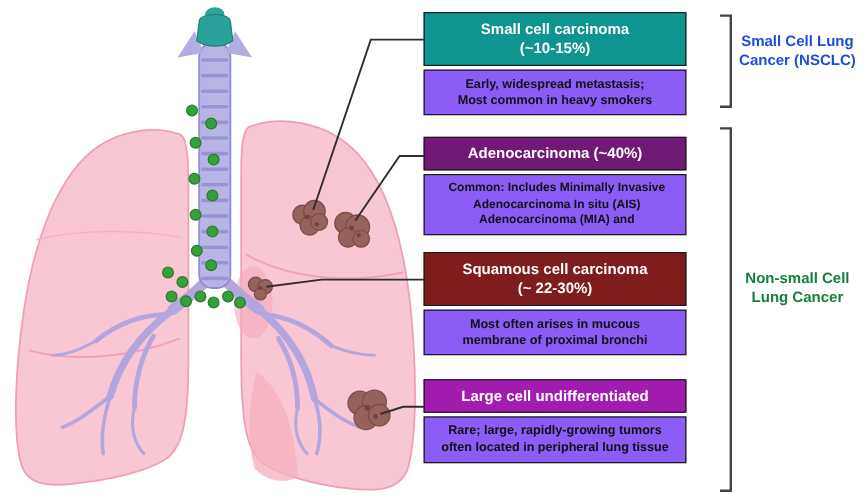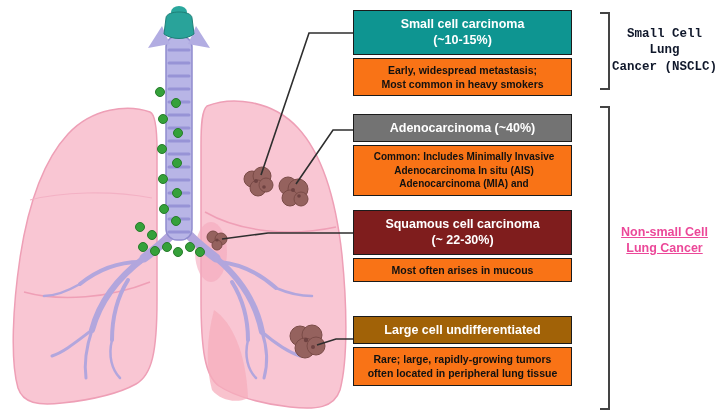--- a/index.html
+++ b/index.html
@@ -7,21 +7,21 @@
     position:relative;width:720px;height:415px;background:#ffffff;overflow:hidden;
     font-family:"Liberation Sans", sans-serif;
   }
   svg.illustration{position:absolute;left:0;top:0;}
   .callout{position:absolute;left:353px;width:219px;}
   .callout-header{
     color:#ffffff;font-weight:bold;font-size:12.5px;line-height:1.3;
     text-align:center;padding:5px 4px;border:1px solid #1b1b1b;box-sizing:border-box;
   }
   .callout-body{
-    margin-top:3px;background:#f97316;border:1px solid #1b1b1b;color:#111111;
+    margin-top:3px;background:#8b5cf6;border:1px solid #1b1b1b;color:#111111;
     font-weight:bold;font-size:10.5px;line-height:1.35;text-align:center;
     padding:4px 4px;box-sizing:border-box;
   }
   .callout-body.small-left{font-size:10px;text-align:center;padding-left:7px;}
   #callout-0{top:10px;}
   #callout-1{top:114px;}
   #callout-2{top:210px;}
   #callout-3{top:316px;}
   .group-label{
     position:absolute;left:611px;width:107px;font-weight:bold;font-size:12.5px;
@@ -174,52 +174,53 @@
       <div>Small cell carcinoma</div>
       <div>(~10-15%)</div>
     </div>
     <div class="callout-body">
       <div>Early, widespread metastasis;</div>
       <div>Most common in heavy smokers</div>
     </div>
   </div>
 
   <div class="callout" id="callout-1">
-    <div class="callout-header" style="background: #737373;">
+    <div class="callout-header" style="background: #701a75;">
       <div>Adenocarcinoma (~40%)</div>
     </div>
     <div class="callout-body small-left">
       <div>Common: Includes Minimally Invasive</div>
       <div>Adenocarcinoma In situ (AIS)</div>
       <div>Adenocarcinoma (MIA) and</div>
     </div>
   </div>
 
   <div class="callout" id="callout-2">
     <div class="callout-header" style="background: #7f1d1d;">
       <div>Squamous cell carcinoma</div>
       <div>(~ 22-30%)</div>
     </div>
     <div class="callout-body">
       <div>Most often arises in mucous</div>
+      <div>membrane of proximal bronchi</div>
     </div>
   </div>
 
   <div class="callout" id="callout-3">
-    <div class="callout-header" style="background: #a16207;">
+    <div class="callout-header" style="background: #a21caf;">
       <div>Large cell undifferentiated</div>
     </div>
     <div class="callout-body">
       <div>Rare; large, rapidly-growing tumors</div>
       <div>often located in peripheral lung tissue</div>
     </div>
   </div>
 
-  <div class="group-label" id="group-0" style="color: #0f172a; font-family: Liberation Mono, monospace;">
+  <div class="group-label" id="group-0" style="color: #1d4ed8;">
     <div>Small Cell Lung</div>
     <div>Cancer (NSCLC)</div>
   </div>
-  <div class="group-label" id="group-1" style="color: #ec4899; text-decoration: underline;">
+  <div class="group-label" id="group-1" style="color: #15803d;">
     <div>Non-small Cell</div>
     <div>Lung Cancer</div>
   </div>
 
 </div>
 
 </body></html>

